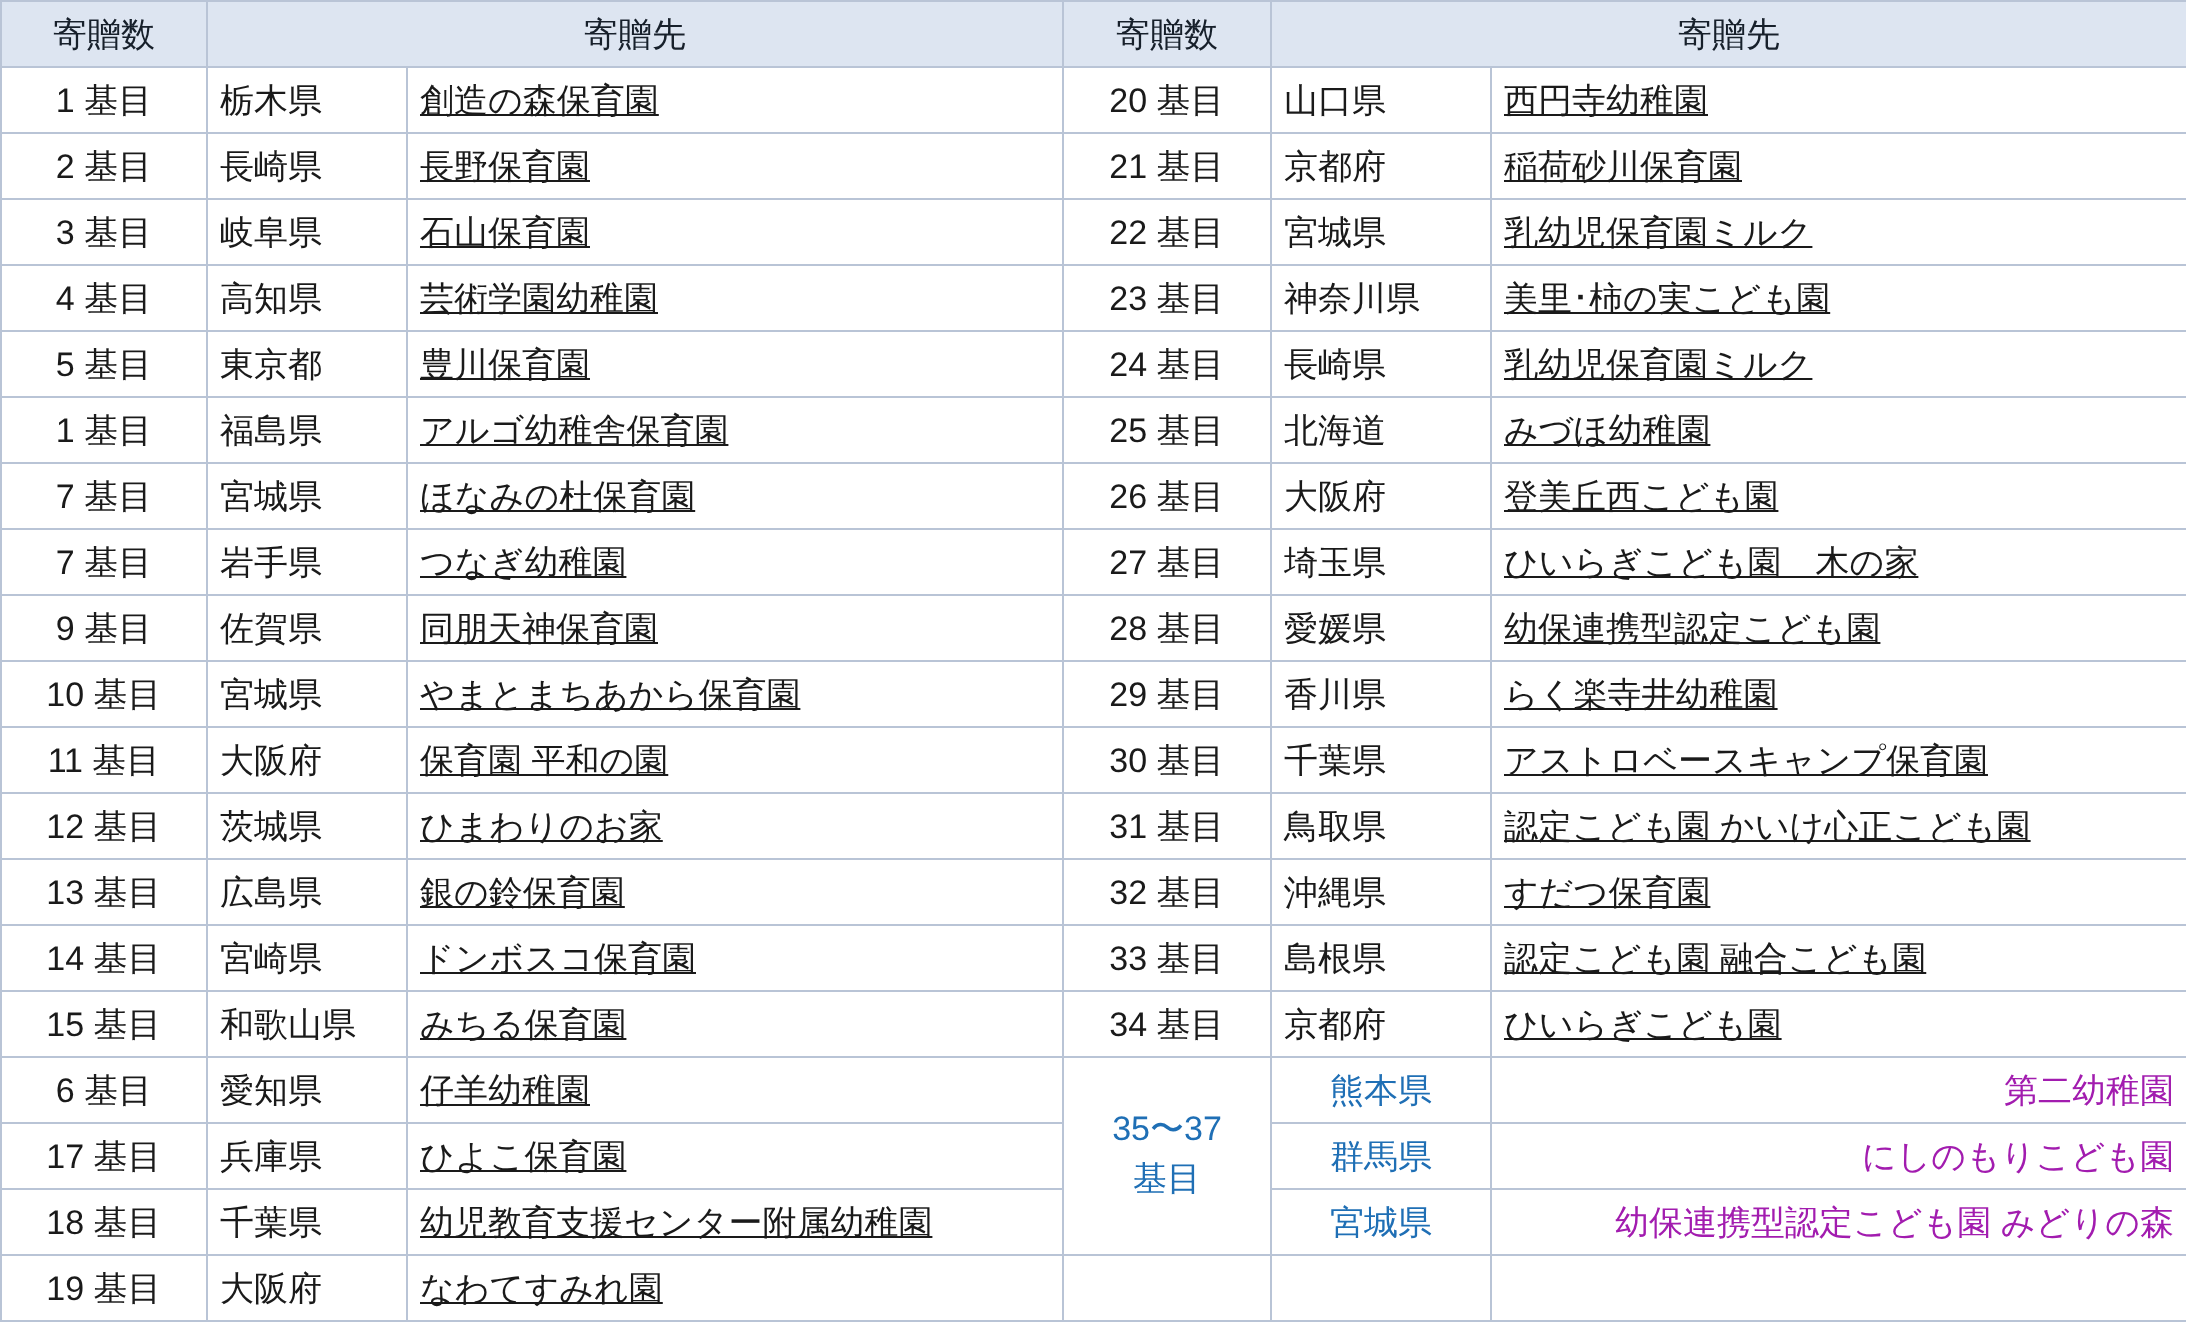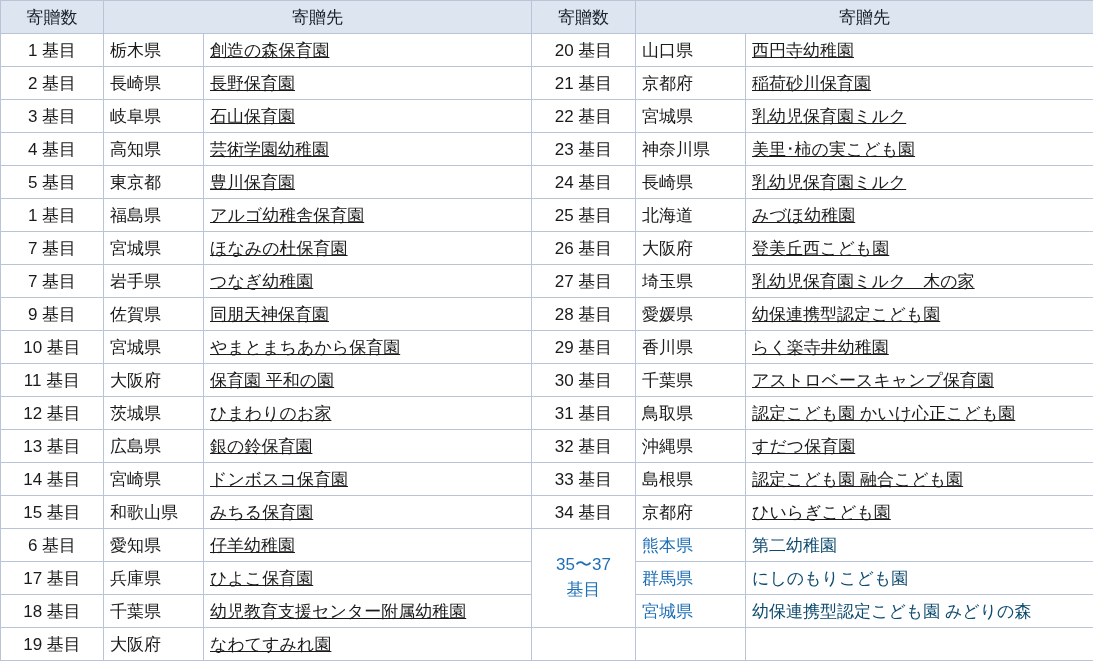--- a/index.html
+++ b/index.html
@@ -76,28 +76,28 @@
     color: #1f6fb5;
     font-weight: bold;
     text-align: center;
     font-size: 18px;
     line-height: 1.45;
     padding: 0;
   }
   td.hl-pref {
     color: #1f6fb5;
     font-weight: bold;
-    text-align: left;
+    text-align: center;
     padding-left: 12px;
     font-size: 17px;
   }
   td.hl-name {
-    color: #0c4a6e;
+    color: #a21caf;
     font-weight: bold;
-    text-align: left;
+    text-align: right;
     padding-left: 14px;
     font-size: 17px;
   }
   .range-line { display: block; }
 </style>
 </head>
 <body>
 
 <div class="sheet">
   <table class="donation-table">
@@ -181,21 +181,21 @@
         <td class="pref">大阪府</td>
         <td class="name">登美丘西こども園</td>
       </tr>
 
       <tr>
         <td class="count">7 基目</td>
         <td class="pref">岩手県</td>
         <td class="name">つなぎ幼稚園</td>
         <td class="count">27 基目</td>
         <td class="pref">埼玉県</td>
-        <td class="name">乳幼児保育園ミルク　木の家</td>
+        <td class="name">ひいらぎこども園　木の家</td>
       </tr>
 
       <tr>
         <td class="count">9 基目</td>
         <td class="pref">佐賀県</td>
         <td class="name">同朋天神保育園</td>
         <td class="count">28 基目</td>
         <td class="pref">愛媛県</td>
         <td class="name">幼保連携型認定こども園</td>
       </tr>

